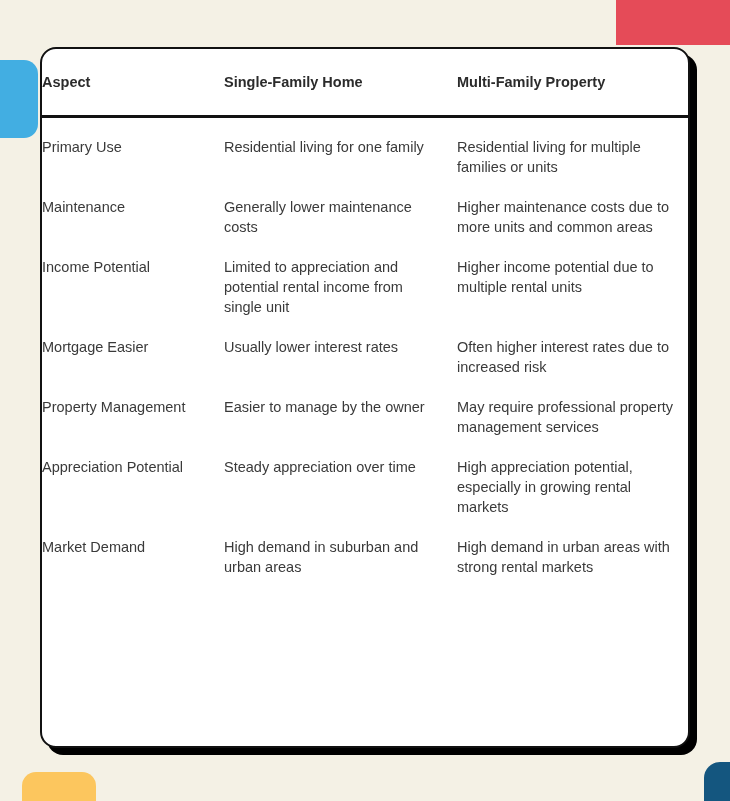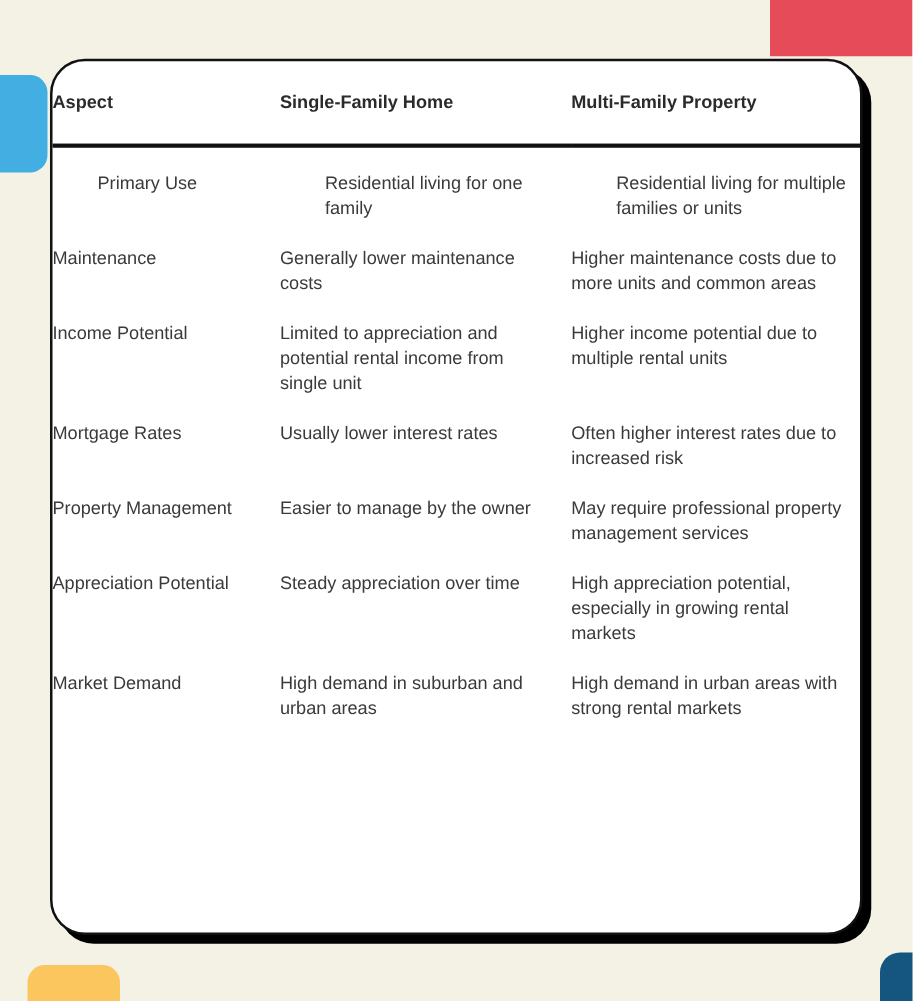--- a/index.html
+++ b/index.html
@@ -52,21 +52,21 @@
 
   
   #comparison-card {
     position: absolute;
     left: 40px;
     top: 47px;
     width: 650px;
     height: 701px;
     background: #FFFFFF;
     border: 2px solid #111111;
-    border-radius: 28px;
+    border-radius: 16px;
     box-shadow: 7px 7px 0 0 #000000;
     box-sizing: border-box;
     overflow: hidden;
   }
 
   table.compare {
     width: 100%;
     border-collapse: collapse;
     table-layout: fixed;
   }
@@ -94,21 +94,21 @@
 
   
   col.c-aspect { width: 182px; }
   col.c-single { width: 233px; }
   col.c-multi  { width: 235px; }
 
   th.col-aspect, td.col-aspect { padding-left: 30px; }
   th.col-single, td.col-single { padding-left: 0px; }
   th.col-multi,  td.col-multi  { padding-left: 0px; margin-left: 39px; }
 
-  tbody tr:first-child td { padding-top: 19px; padding-left: 36px; }
+  tbody tr:first-child td { padding-top: 19px; }
 </style>
 </head>
 <body>
 
 <div class="deco" id="deco-red"></div>
 <div class="deco" id="deco-blue"></div>
 <div class="deco" id="deco-yellow"></div>
 <div class="deco" id="deco-navy"></div>
 
 <div id="comparison-card">
@@ -135,21 +135,21 @@
         <td class="col-aspect">Maintenance</td>
         <td class="col-single">Generally lower maintenance costs</td>
         <td class="col-multi">Higher maintenance costs due to more units and common areas</td>
       </tr>
       <tr>
         <td class="col-aspect">Income Potential</td>
         <td class="col-single">Limited to appreciation and potential rental income from single unit</td>
         <td class="col-multi">Higher income potential due to multiple rental units</td>
       </tr>
       <tr>
-        <td class="col-aspect">Mortgage Rates</td>
+        <td class="col-aspect">Mortgage Easier</td>
         <td class="col-single">Usually lower interest rates</td>
         <td class="col-multi">Often higher interest rates due to increased risk</td>
       </tr>
       <tr>
         <td class="col-aspect">Property Management</td>
         <td class="col-single">Easier to manage by the owner</td>
         <td class="col-multi">May require professional property management services</td>
       </tr>
       <tr>
         <td class="col-aspect">Appreciation Potential</td>

